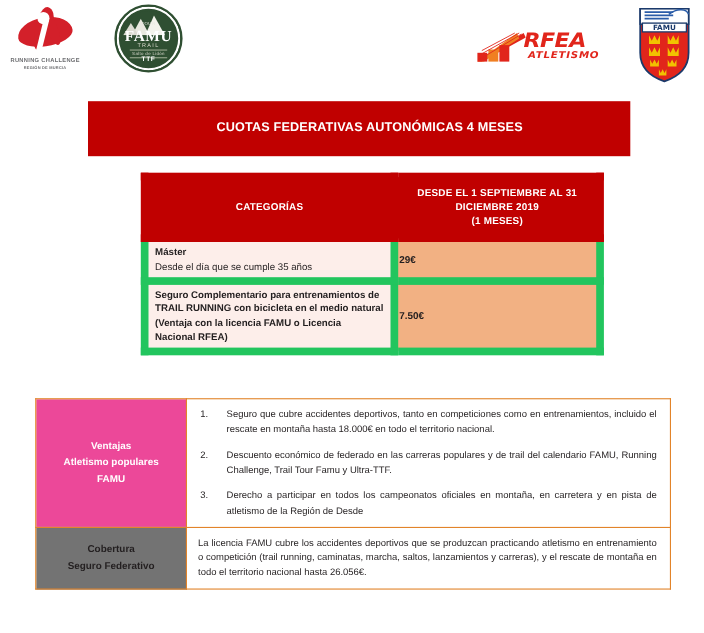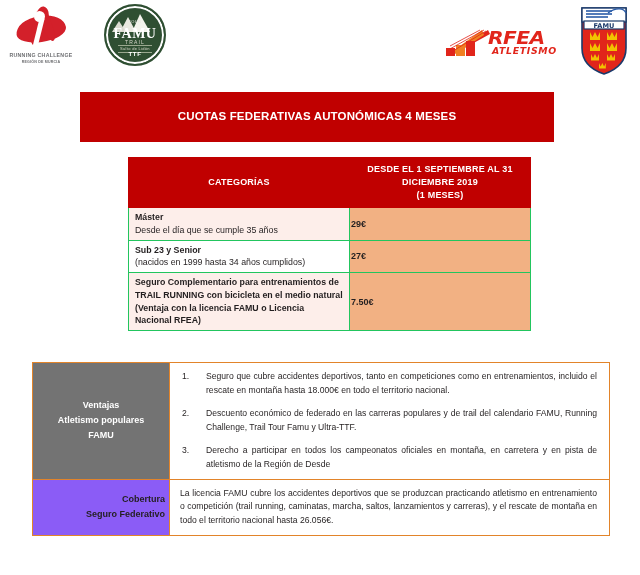--- a/index.html
+++ b/index.html
@@ -140,21 +140,21 @@
     color: #ffffff;
     letter-spacing: 0.6px;
   }
   .badge-rule {
     position: absolute;
     left: 12px; width: 34px; height: 1px;
     background: #9aa88f;
   }
 
   
-  .rfea-logo { left: 444px; top: 26px; width: 110px; height: 36px; }
+  .rfea-logo { left: 432px; top: 26px; width: 110px; height: 36px; }
   .rfea-burst {
     position: absolute;
     left: 0; top: 2px;
     width: 46px; height: 30px;
   }
   .rfea-name {
     position: absolute;
     left: 44px; top: 1px;
     font-size: 18px;
     font-weight: bold;
@@ -190,32 +190,33 @@
     color: #ffffff;
     display: flex;
     flex-direction: column;
     align-items: center;
     justify-content: center;
     text-align: center;
     font-weight: bold;
     font-size: 11.5px;
     line-height: 1.55;
     letter-spacing: 0.15px;
+    padding-left: 19px;
   }
 
   
   .fee-table {
     position: absolute;
     left: 128px; top: 157px;
     width: 384px;
     border-collapse: collapse;
     table-layout: fixed;
   }
   .fee-table th, .fee-table td {
-    border: 1px solid #22c55e;
+    border: 7px solid #22c55e;
     vertical-align: middle;
   }
   .fee-table thead th {
     background: #c00000;
     color: #ffffff;
     font-weight: bold;
     font-size: 9px;
     letter-spacing: 0.2px;
     line-height: 1.45;
     text-align: center;
@@ -253,22 +254,22 @@
     vertical-align: middle;
   }
   .label-cell {
     width: 128px;
     text-align: center;
     font-weight: bold;
     font-size: 9px;
     line-height: 1.7;
     padding: 6px 4px;
   }
-  .label-red { background: #737373; color: #ffffff; text-align: center; }
-  .label-grey { background: #8b5cf6; color: #231f20; text-align: right; }
+  .label-red { background: #ec4899; color: #ffffff; text-align: center; }
+  .label-grey { background: #737373; color: #231f20; }
   .body-cell {
     background: #ffffff;
     padding: 7px 12px 7px 10px;
     font-size: 8.6px;
     line-height: 1.62;
     text-align: justify;
     color: #231f20;
   }
   .bullet-list {
     margin: 0;
@@ -385,27 +386,20 @@
     </tr>
   </thead>
   <tbody>
     <tr class="row-tint">
       <td class="cat-cell">
         <div class="cat-title">Máster</div>
         <div class="cat-detail">Desde el día que se cumple 35 años</div>
       </td>
       <td class="price-cell">29€</td>
     </tr>
-    <tr class="row-plain">
-      <td class="cat-cell">
-        <div class="cat-title">Sub 23 y Senior</div>
-        <div class="cat-detail">(nacidos en 1999 hasta 34 años cumplidos)</div>
-      </td>
-      <td class="price-cell">27€</td>
-    </tr>
     <tr class="row-tint">
       <td class="cat-cell">
         <div class="cat-title">Seguro Complementario para entrenamientos de TRAIL RUNNING con bicicleta en el medio natural (Ventaja con la licencia FAMU o Licencia Nacional RFEA)</div>
       </td>
       <td class="price-cell">7.50€</td>
     </tr>
   </tbody>
 </table>
 
 <table class="info-table">

